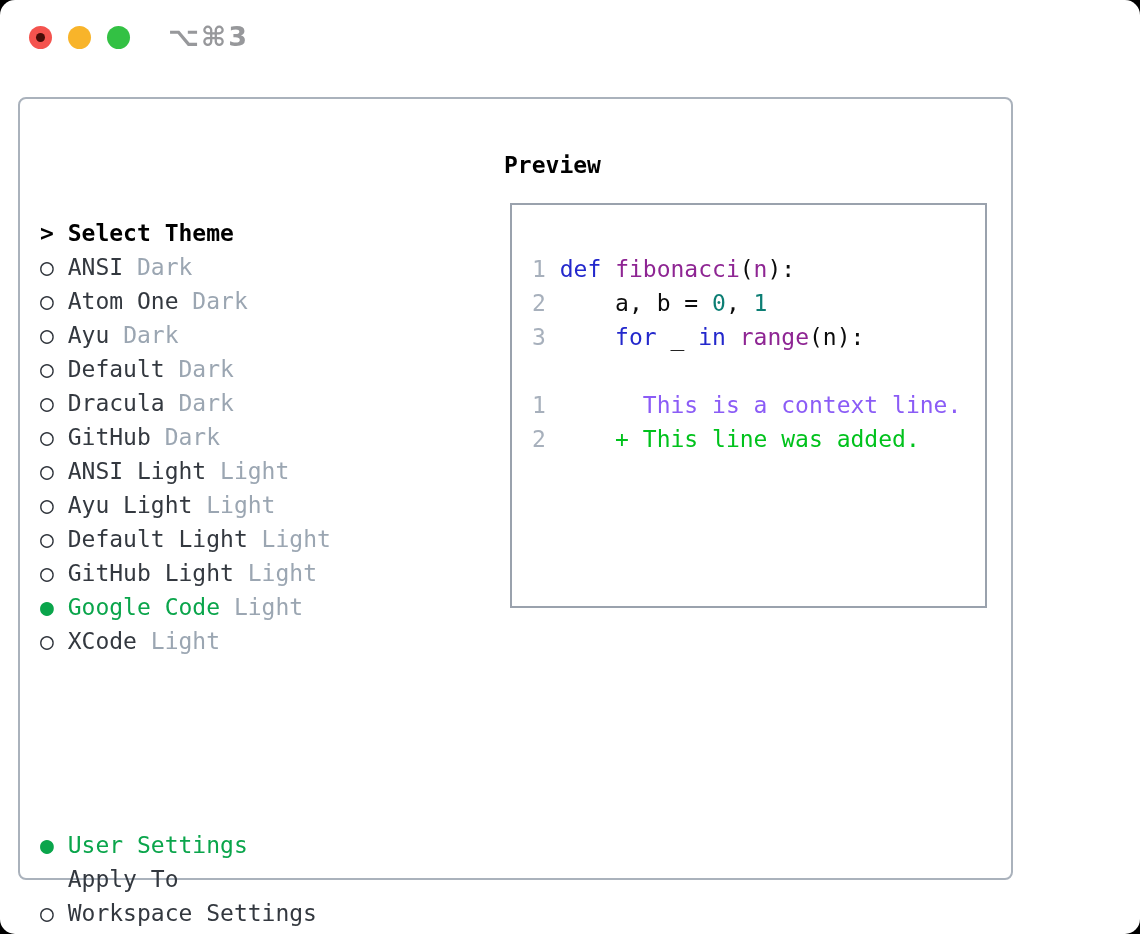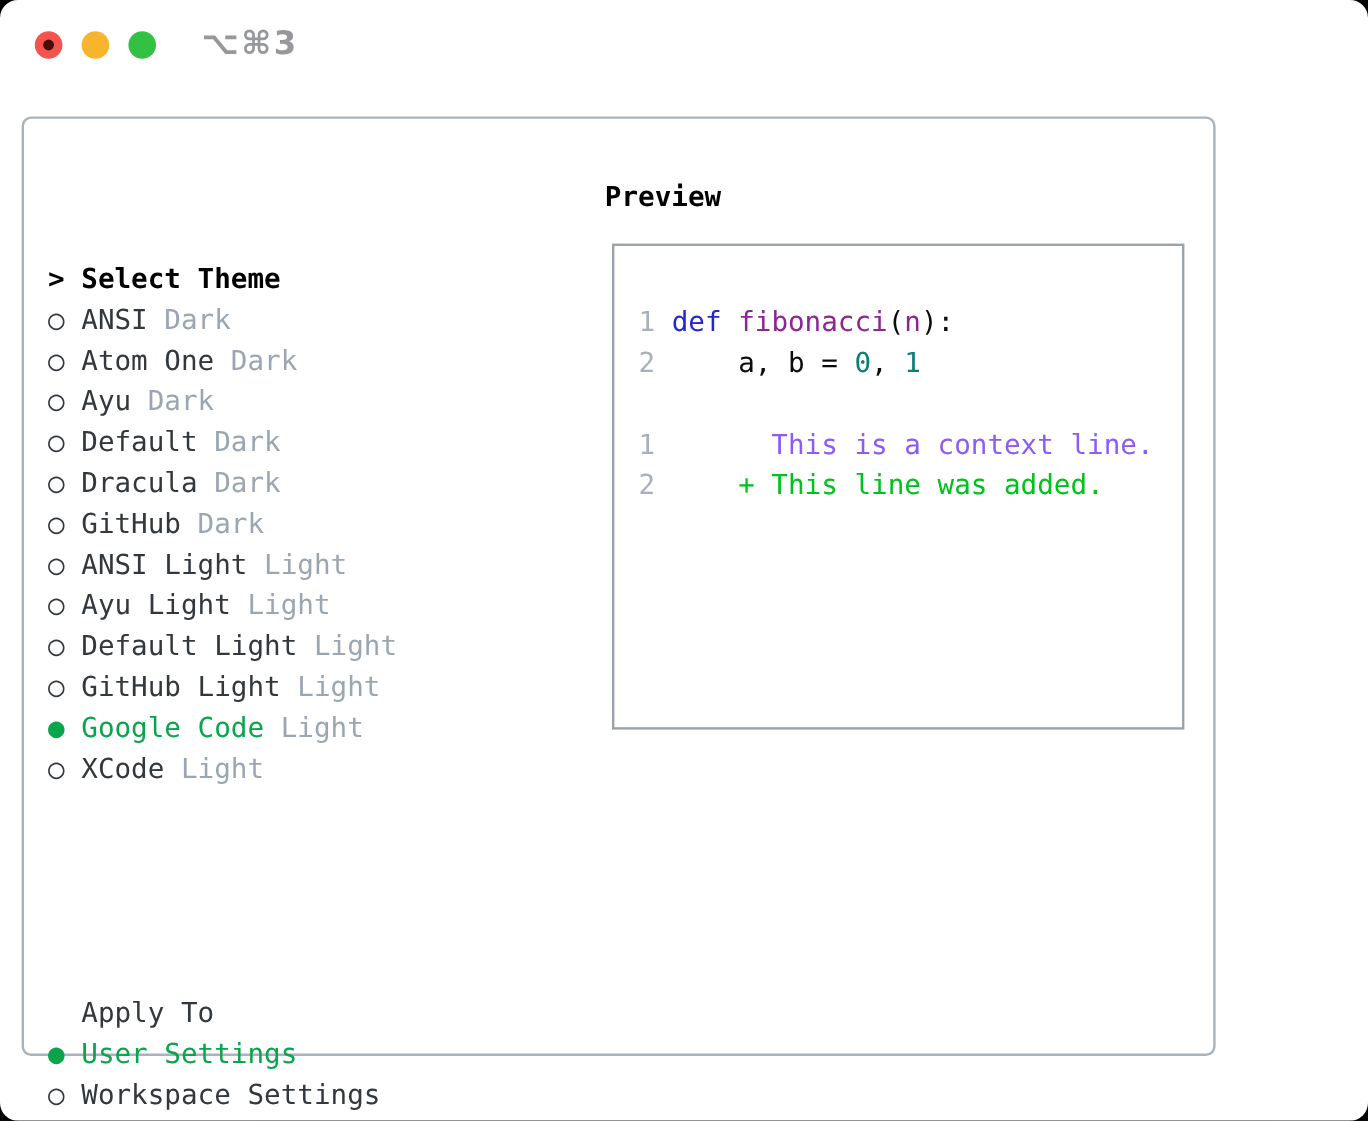--- a/index.html
+++ b/index.html
@@ -67,30 +67,31 @@
     <span class="tl-dot tl-red"></span>
     <span class="tl-dot tl-yellow"></span>
     <span class="tl-dot tl-green"></span>
     <span class="window-title">⌥⌘3</span>
   </div>
 
   <div class="panel">
     <div class="col-left">
       <div id="theme-list"><div class="row"><span class="hdr">&gt;</span> <span class="hdr">Select Theme</span></div><div class="row"><span class="marker">○</span> <span class="label">ANSI</span> <span class="variant">Dark</span></div><div class="row"><span class="marker">○</span> <span class="label">Atom One</span> <span class="variant">Dark</span></div><div class="row"><span class="marker">○</span> <span class="label">Ayu</span> <span class="variant">Dark</span></div><div class="row"><span class="marker">○</span> <span class="label">Default</span> <span class="variant">Dark</span></div><div class="row"><span class="marker">○</span> <span class="label">Dracula</span> <span class="variant">Dark</span></div><div class="row"><span class="marker">○</span> <span class="label">GitHub</span> <span class="variant">Dark</span></div><div class="row"><span class="marker">○</span> <span class="label">ANSI Light</span> <span class="variant">Light</span></div><div class="row"><span class="marker">○</span> <span class="label">Ayu Light</span> <span class="variant">Light</span></div><div class="row"><span class="marker">○</span> <span class="label">Default Light</span> <span class="variant">Light</span></div><div class="row"><span class="marker">○</span> <span class="label">GitHub Light</span> <span class="variant">Light</span></div><div class="row"><span class="marker sel">●</span> <span class="label sel">Google Code</span> <span class="variant">Light</span></div><div class="row"><span class="marker">○</span> <span class="label">XCode</span> <span class="variant">Light</span></div></div>
       <div class="spacer"></div>
-      <div id="apply-list"><div class="row"><span class="marker"> </span> <span class="label">Apply To</span></div><div class="row"><span class="marker sel">●</span> <span class="label sel">User Settings</span></div><div class="row"><span class="marker">○</span> <span class="label">Workspace Settings</span></div></div>
+      <div id="apply-list"><div class="row"><span class="marker sel">●</span> <span class="label sel">User Settings</span></div><div class="row"><span class="marker"> </span> <span class="label">Apply To</span></div><div class="row"><span class="marker">○</span> <span class="label">Workspace Settings</span></div></div>
       
       
     </div>
 
     <div class="preview-hdr">Preview</div>
     <div class="preview-box">
       <div id="code-lines">
           <div class="pline"><span class="lnum">1</span> <span class="tok-kw">def</span><span class="tok-pl"> </span><span class="tok-fn">fibonacci</span><span class="tok-pl">(</span><span class="tok-fn">n</span><span class="tok-pl">):</span></div>
           <div class="pline"><span class="lnum">2</span> <span class="tok-pl">    a, b = </span><span class="tok-lit">0</span><span class="tok-pl">, </span><span class="tok-lit">1</span></div>
+          <div class="pline"><span class="lnum">3</span> <span class="tok-pl">    </span><span class="tok-kw">for</span><span class="tok-pl"> _ </span><span class="tok-kw">in</span><span class="tok-pl"> </span><span class="tok-fn">range</span><span class="tok-pl">(n):</span></div>
         </div>
       <div class="pline"> </div>
       <div id="diff-lines">
           <div class="pline"><span class="lnum">1</span> <span class="diff-context">      This is a context line.</span></div>
           <div class="pline"><span class="lnum">2</span> <span class="diff-added">    + This line was added.</span></div>
         </div>
     </div>
   </div>
 </div>
 

